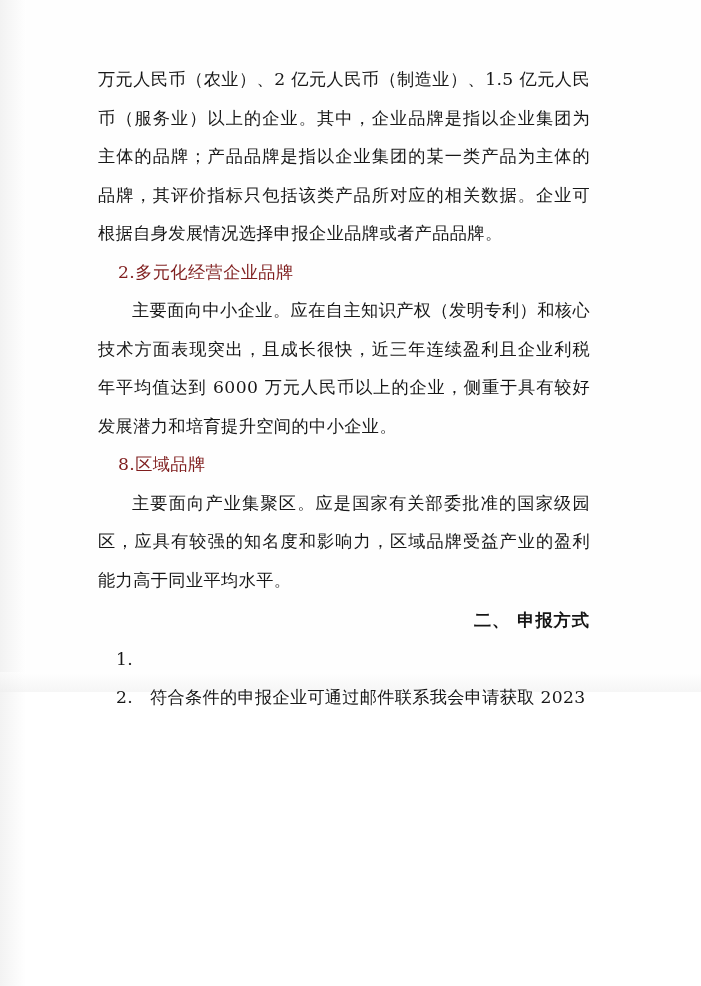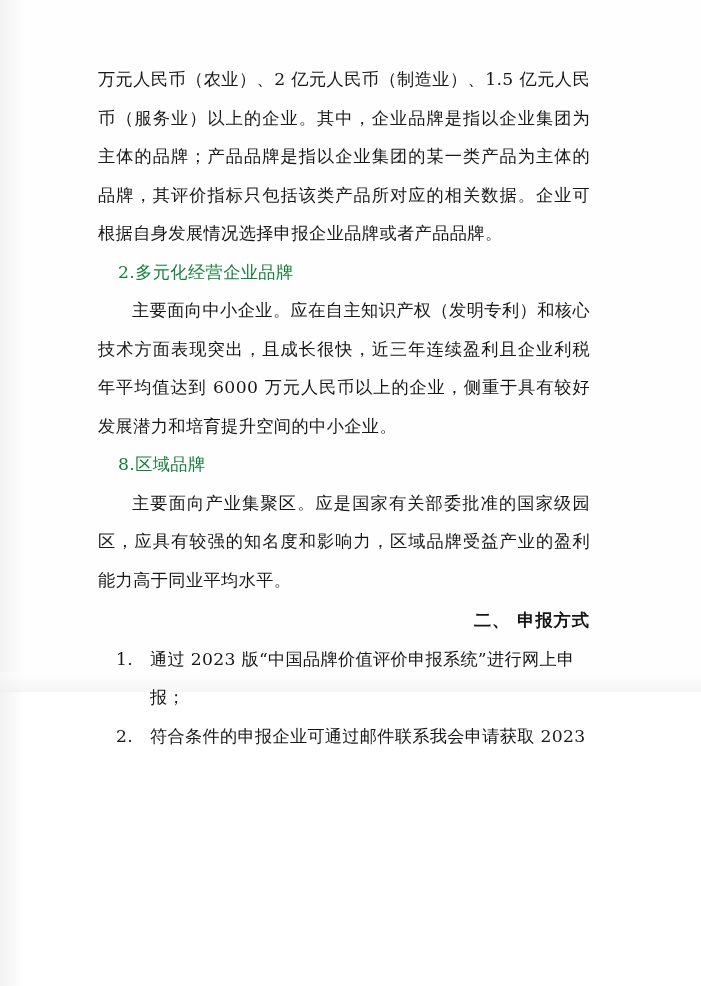--- a/index.html
+++ b/index.html
@@ -42,21 +42,21 @@
   .para.indent {
     text-indent: 34px;
   }
   .heading {
     font-size: 17.2px;
     line-height: 38.5px;
     letter-spacing: 0.4px;
     margin: 0;
     text-indent: 20px;
     font-weight: 500;
-    color: #15803d;
+    color: #7f1d1d;
   }
   .section-title {
     font-size: 17.2px;
     line-height: 38.5px;
     letter-spacing: 1px;
     margin: 0;
     text-indent: 20px;
     font-weight: 600;
     color: #151515;
     text-align: right;
@@ -124,21 +124,20 @@
 
     <p class="para indent">主要面向产业集聚区。应是国家有关部委批准的国家级园区，应具有较强的知名度和影响力，区域品牌受益产业的盈利能力高于同业平均水平。</p>
 
     <div class="gap-sm"></div>
 
     <p class="section-title">二、 申报方式</p>
 
     <ul class="numlist">
       <li>
         <span class="num">1.</span>
-        <span class="txt">通过 2023 版“中国品牌价值评价申报系统”进行网上申报；</span>
       </li>
       <li>
         <span class="num">2.</span>
         <span class="txt">符合条件的申报企业可通过邮件联系我会申请获取 2023</span>
       </li>
     </ul>
 
   </div>
 </div>
 

